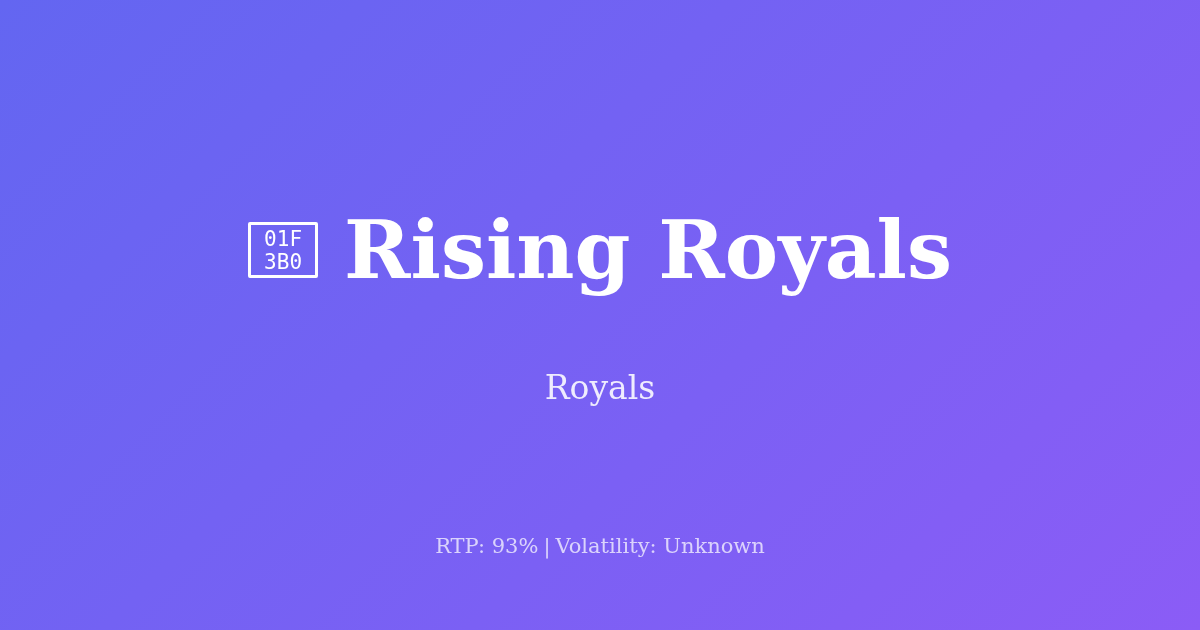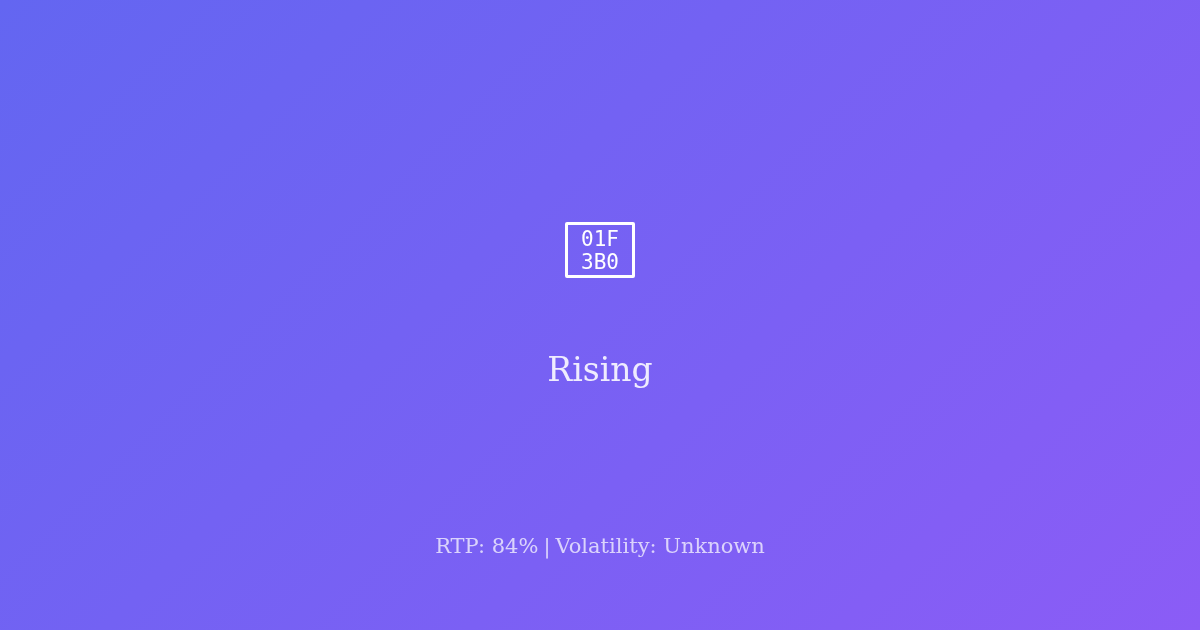--- a/index.html
+++ b/index.html
@@ -108,22 +108,23 @@
 
 <div class="og-card">
 
   <div class="title-row">
 
     <div class="glyph-tofu">
       <span>01F</span>
       <span>3B0</span>
     </div>
 
+    <h1 class="game-title">Rising Royals</h1>
 
   </div>
 
-  <p class="provider">Rising</p>
+  <p class="provider">Royals</p>
 
   <div class="meta-line">
-    <span>RTP: 84%</span><span class="sep">|</span><span>Volatility: Unknown</span>
+    <span>RTP: 93%</span><span class="sep">|</span><span>Volatility: Unknown</span>
   </div>
 
 </div>
 
 </body></html>

